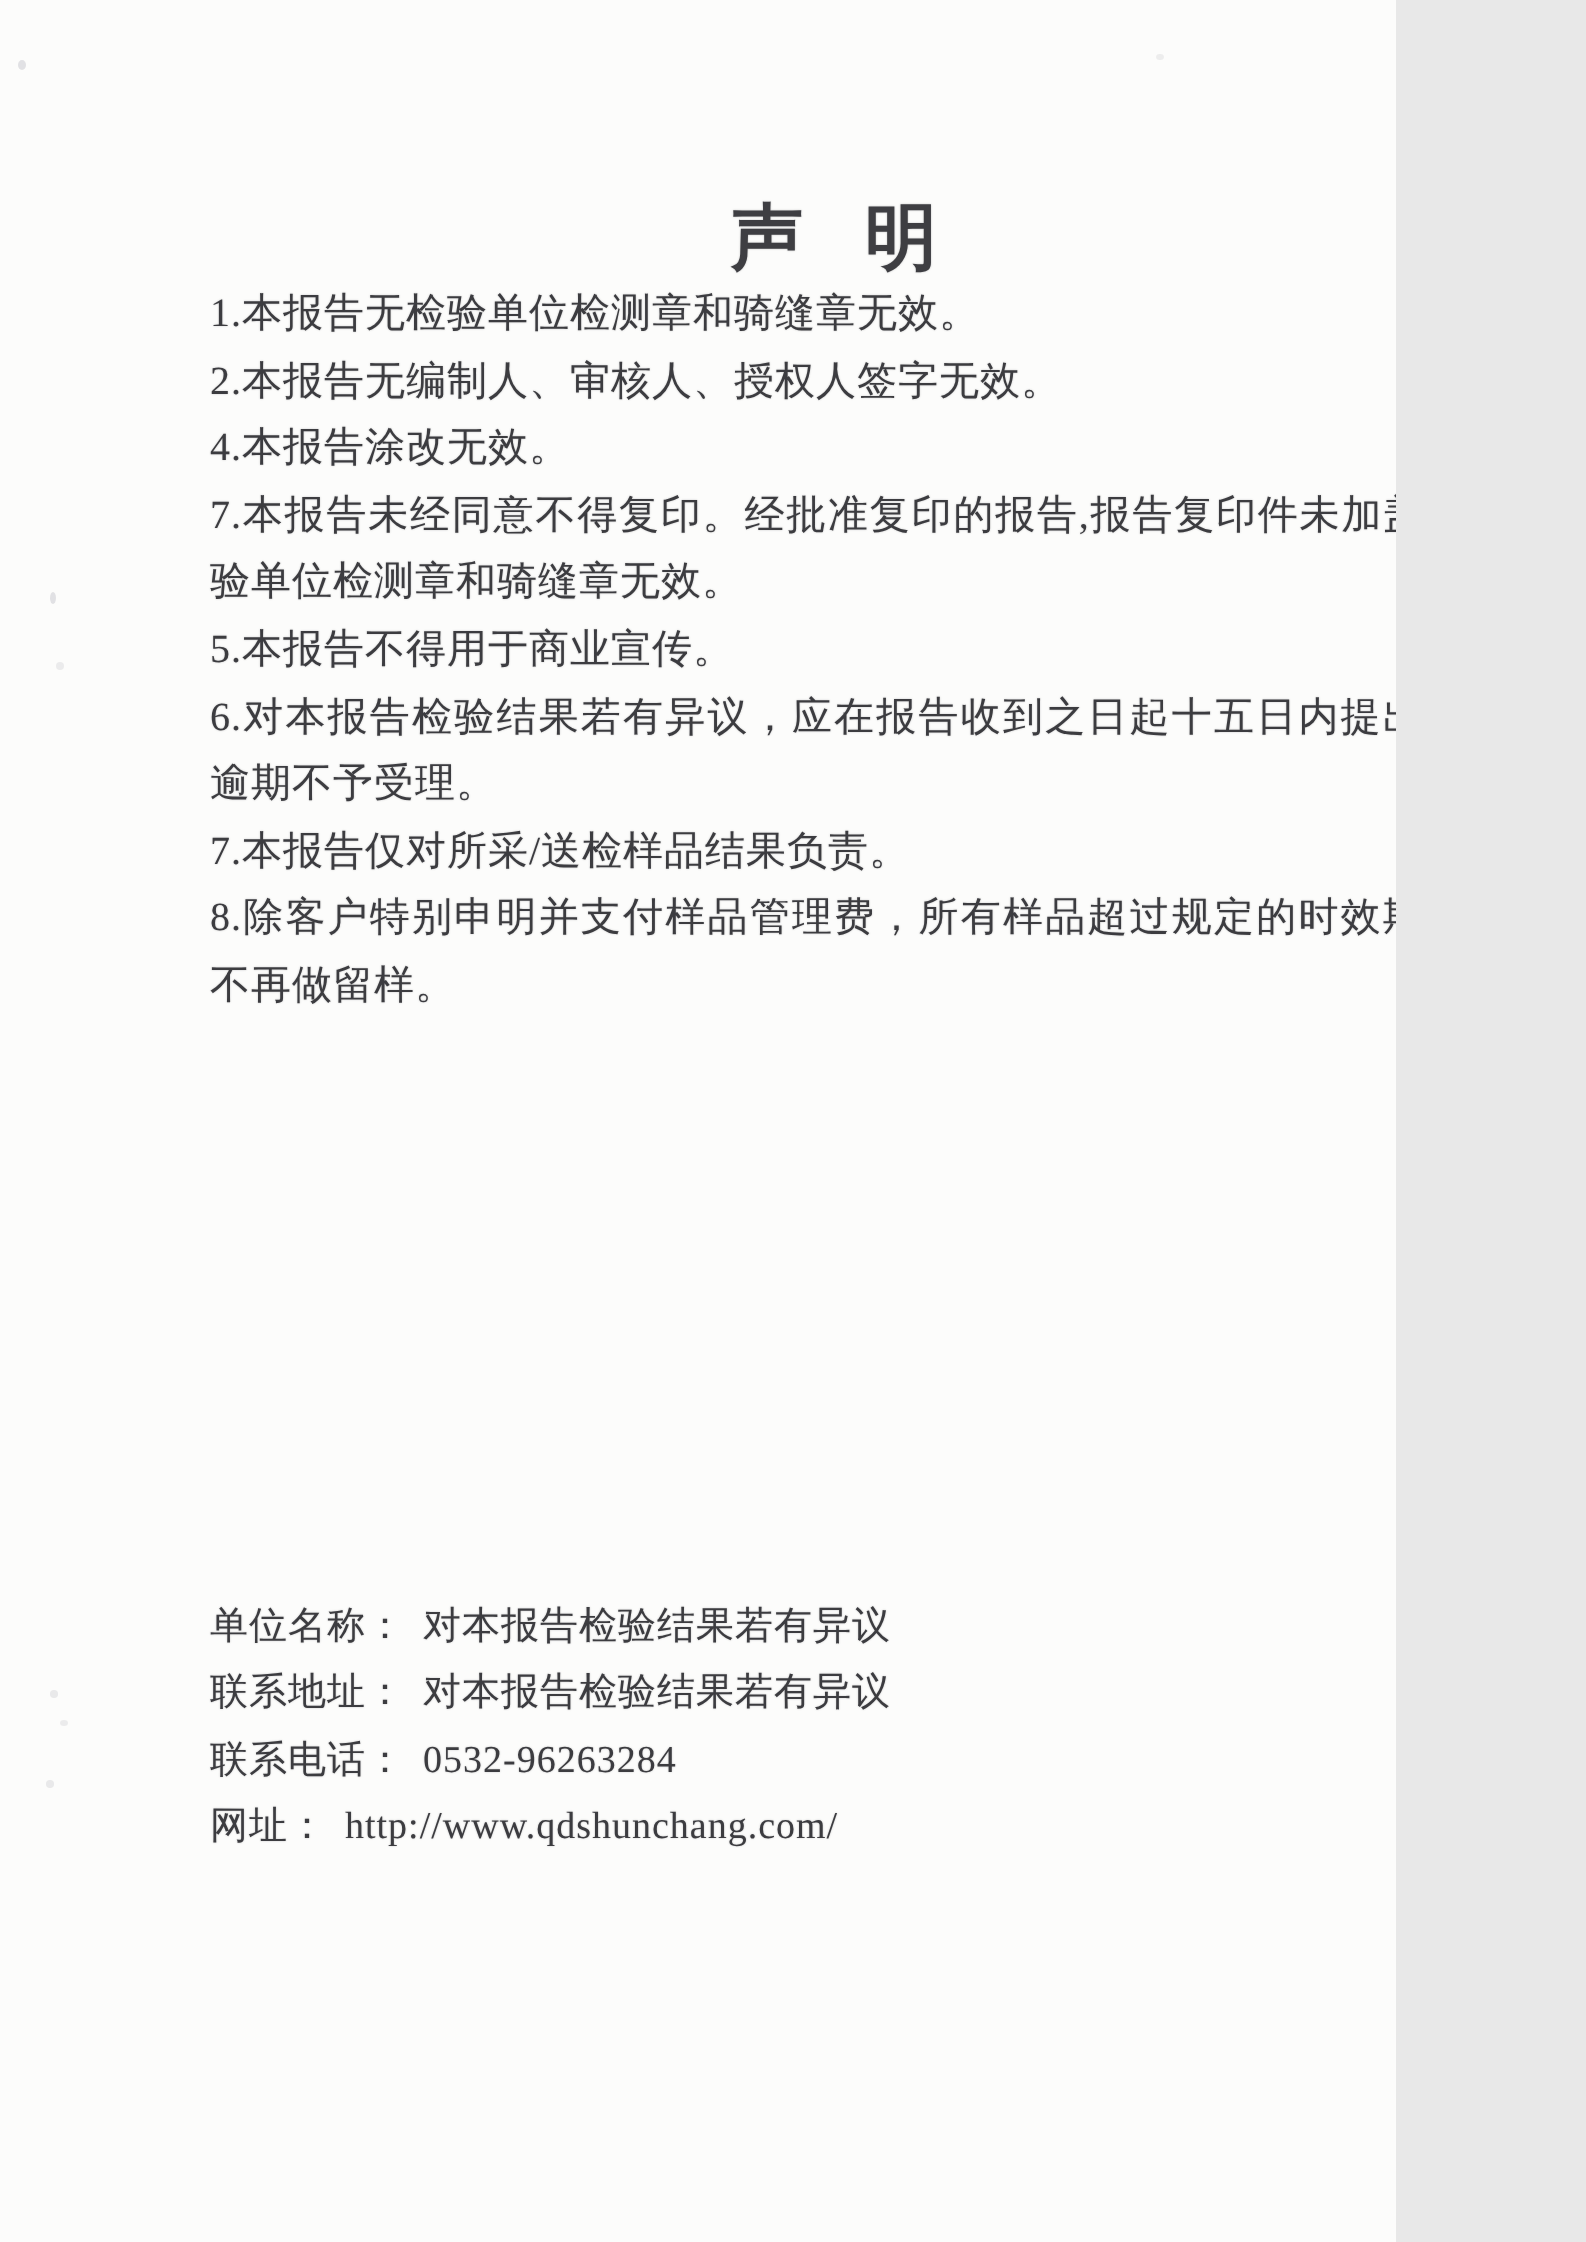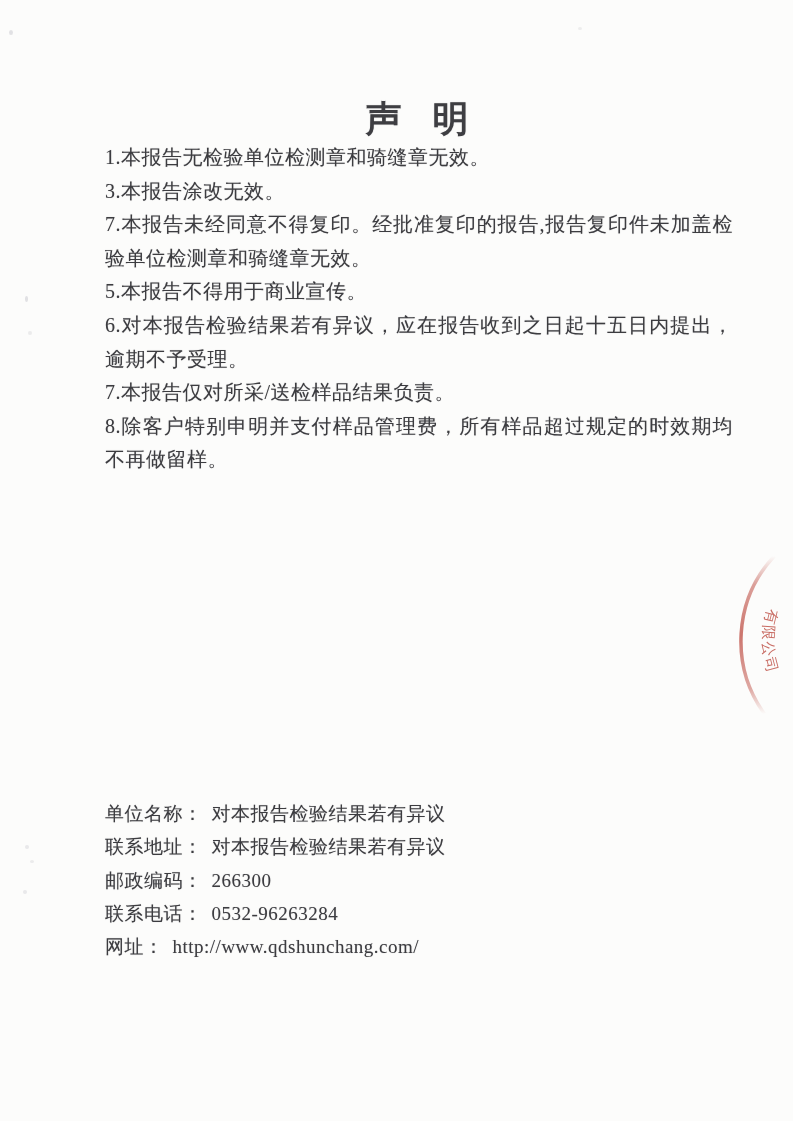--- a/index.html
+++ b/index.html
@@ -2,21 +2,21 @@
 <html><head>
 <meta charset="utf-8">
 <style>
   html, body {
     margin: 0;
     padding: 0;
     background: #e8e8e8;
   }
   .page {
     position: relative;
-    width: 793px;
+    width: 698px;
     height: 1121px;
     background: #fcfcfb;
     overflow: hidden;
     font-family: "Liberation Serif", "DejaVu Serif", serif;
     color: #3c3c40;
   }
   .title {
     position: absolute;
     top: 95px;
     left: 105px;
@@ -83,37 +83,35 @@
 </style>
 </head>
 <body>
 
 <div class="page">
 
   <h1 class="title">声 明</h1>
 
   <div class="statements">
     <p>1.本报告无检验单位检测章和骑缝章无效。</p>
-    <p>3.本报告涂改无效。</p>
+    <p>2.本报告无编制人、审核人、授权人签字无效。</p>
+    <p>4.本报告涂改无效。</p>
     <p>7.本报告未经同意不得复印。经批准复印的报告,报告复印件未加盖检验单位检测章和骑缝章无效。</p>
     <p>5.本报告不得用于商业宣传。</p>
     <p>6.对本报告检验结果若有异议，应在报告收到之日起十五日内提出，逾期不予受理。</p>
     <p>7.本报告仅对所采/送检样品结果负责。</p>
     <p>8.除客户特别申明并支付样品管理费，所有样品超过规定的时效期均不再做留样。</p>
   </div>
 
   <div class="contact">
     <div class="row">
       <span class="label">单位名称：</span><span class="value">对本报告检验结果若有异议</span>
     </div>
     <div class="row">
       <span class="label">联系地址：</span><span class="value">对本报告检验结果若有异议</span>
-    </div>
-    <div class="row">
-      <span class="label">邮政编码：</span><span class="value">266300</span>
     </div>
     <div class="row">
       <span class="label">联系电话：</span><span class="value">0532-96263284</span>
     </div>
     <div class="row">
       <span class="label">网址：</span><span class="value">http://www.qdshunchang.com/</span>
     </div>
   </div>
 
   <svg class="stamp" viewBox="0 0 60 158" width="60" height="158" aria-hidden="true">

